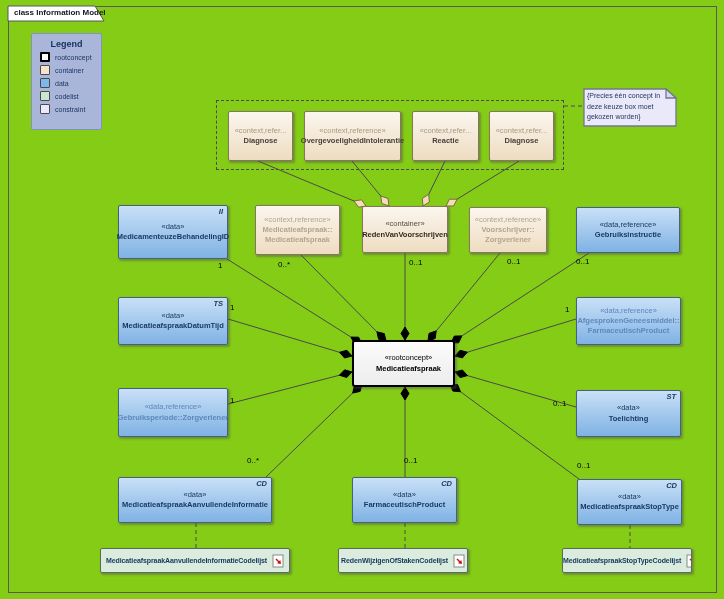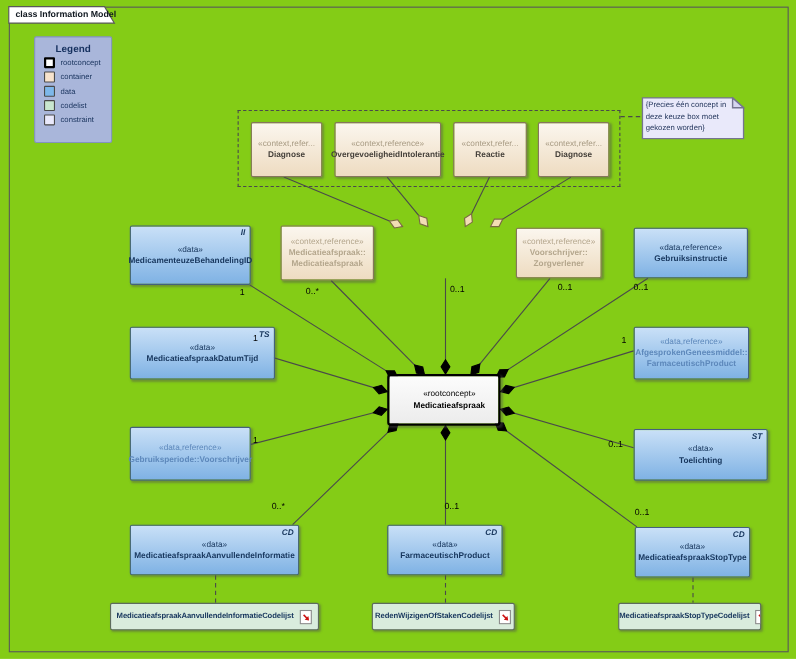--- a/index.html
+++ b/index.html
@@ -151,51 +151,55 @@
   <div class="node data-node" style="left:118px;top:205px;width:110px;height:54px">
     <span class="tmark">II</span>
     <div class="st">«data»</div>
     <div class="nm">MedicamenteuzeBehandelingID</div>
   </div>
   <div class="node tan-node tan-ref" style="left:255px;top:205px;width:85px;height:50px">
     <div class="st">«context,reference»</div>
     <div class="nm">Medicatieafspraak::</div>
     <div class="nm">Medicatieafspraak</div>
   </div>
+  <div class="node tan-node container" style="left:362px;top:206px;width:86px;height:47px">
+    <div class="st">«container»</div>
+    <div class="nm">RedenVanVoorschrijven</div>
+  </div>
   <div class="node tan-node tan-ref" style="left:469px;top:207px;width:78px;height:46px">
     <div class="st">«context,reference»</div>
     <div class="nm">Voorschrijver::</div>
     <div class="nm">Zorgverlener</div>
   </div>
   <div class="node data-node" style="left:576px;top:207px;width:104px;height:46px">
     <div class="st">«data,reference»</div>
     <div class="nm">Gebruiksinstructie</div>
   </div>
 
-  <div class="node data-node" style="left:118px;top:297px;width:132px;height:48px">
+  <div class="node data-node" style="left:118px;top:297px;width:110px;height:48px">
     <span class="tmark">TS</span>
     <div class="st">«data»</div>
     <div class="nm">MedicatieafspraakDatumTijd</div>
   </div>
   <div class="node data-node muted" style="left:576px;top:297px;width:105px;height:48px">
     <div class="st">«data,reference»</div>
     <div class="nm">AfgesprokenGeneesmiddel::</div>
     <div class="nm">FarmaceutischProduct</div>
   </div>
 
   <div class="node root-node" style="left:352px;top:340px;width:103px;height:47px">
     <div class="st">«rootconcept»</div>
     <div class="nm">Medicatieafspraak</div>
   </div>
 
   <div class="node data-node muted" style="left:118px;top:388px;width:110px;height:49px">
     <div class="st">«data,reference»</div>
-    <div class="nm">Gebruiksperiode::Voorschrijver</div>
-  </div>
-  <div class="node data-node" style="left:576px;top:390px;width:122px;height:47px">
+    <div class="nm">Gebruiksperiode::Zorgverlener</div>
+  </div>
+  <div class="node data-node" style="left:576px;top:390px;width:105px;height:47px">
     <span class="tmark">ST</span>
     <div class="st">«data»</div>
     <div class="nm">Toelichting</div>
   </div>
 
   <div class="node data-node" style="left:118px;top:477px;width:154px;height:46px">
     <span class="tmark">CD</span>
     <div class="st">«data»</div>
     <div class="nm">MedicatieafspraakAanvullendeInformatie</div>
   </div>

